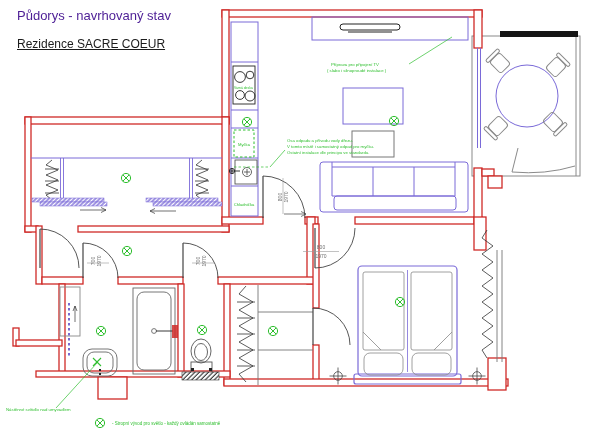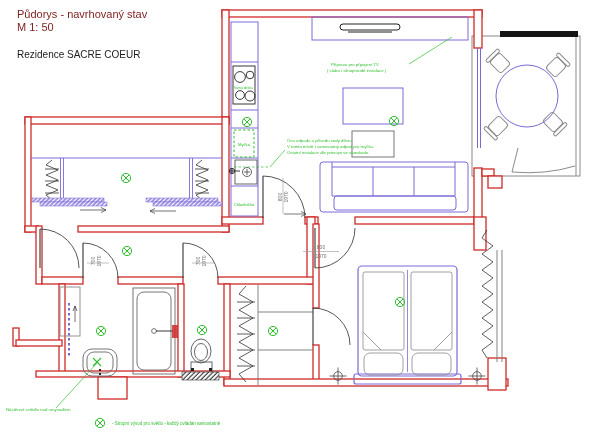--- a/index.html
+++ b/index.html
@@ -1,32 +1,31 @@
 <!DOCTYPE html>
 <html><head>
 <meta charset="utf-8">
 <style>
   html,body{margin:0;padding:0;background:#fff;}
   .canvas{position:relative;width:600px;height:432px;background:#fff;overflow:hidden;
           font-family:"Liberation Sans",sans-serif;}
   .titleblock{position:absolute;left:17px;top:8px;color:#1c1c1c;z-index:5;}
-  .t1{font-size:11px;line-height:1.22;color:#7f1d1d;}
-  .t2{font-size:10px;line-height:1.3;color:#1c1c1c;}
+  .t1{font-size:13px;line-height:1.22;color:#4c1d95;text-align:center;}
+  .t2{font-size:12px;line-height:1.3;color:#1c1c1c;text-decoration:underline;}
   .client{margin-top:13px;}
   svg{position:absolute;left:0;top:0;}
   svg text{font-family:"Liberation Sans",sans-serif;}
 </style>
 </head>
 <body>
 
 <div class="canvas">
 
   <div class="titleblock">
     <div class="t1">Půdorys - navrhovaný stav</div>
-    <div class="t1">M 1: 50</div>
     <div class="t2 client">Rezidence SACRE COEUR</div>
   </div>
 
   <svg width="600" height="432" viewBox="0 0 600 432">
     <defs>
       <pattern id="phatch" width="3" height="3" patternUnits="userSpaceOnUse" patternTransform="rotate(45)">
         <rect width="3" height="3" fill="#ffffff"></rect>
         <line x1="1" y1="0" x2="1" y2="3" stroke="#7a6ad8" stroke-width="1.4"></line>
       </pattern>
       <pattern id="bhatch" width="3.2" height="3.2" patternUnits="userSpaceOnUse" patternTransform="rotate(45)">

